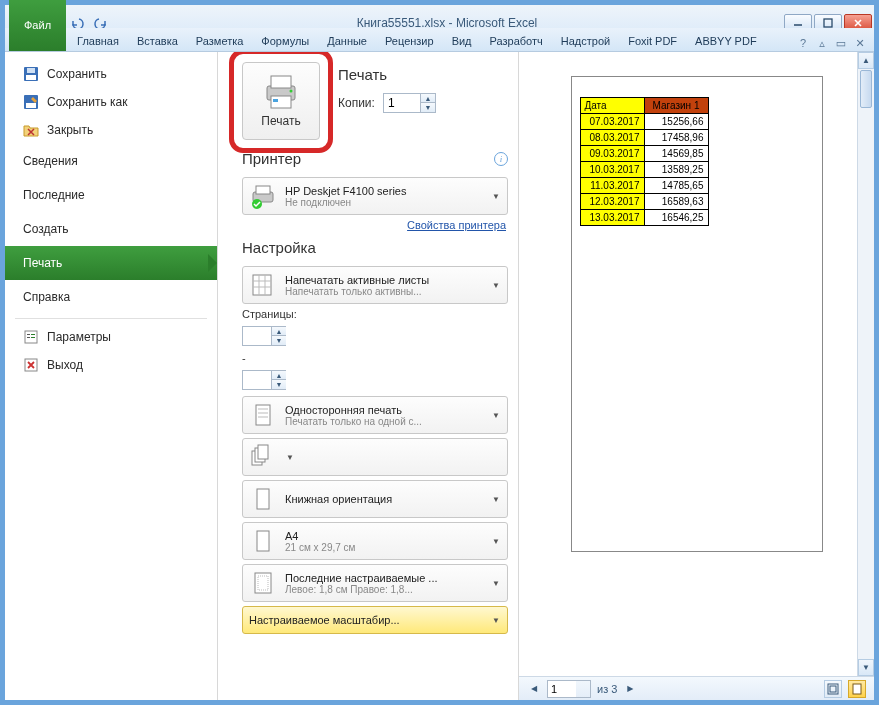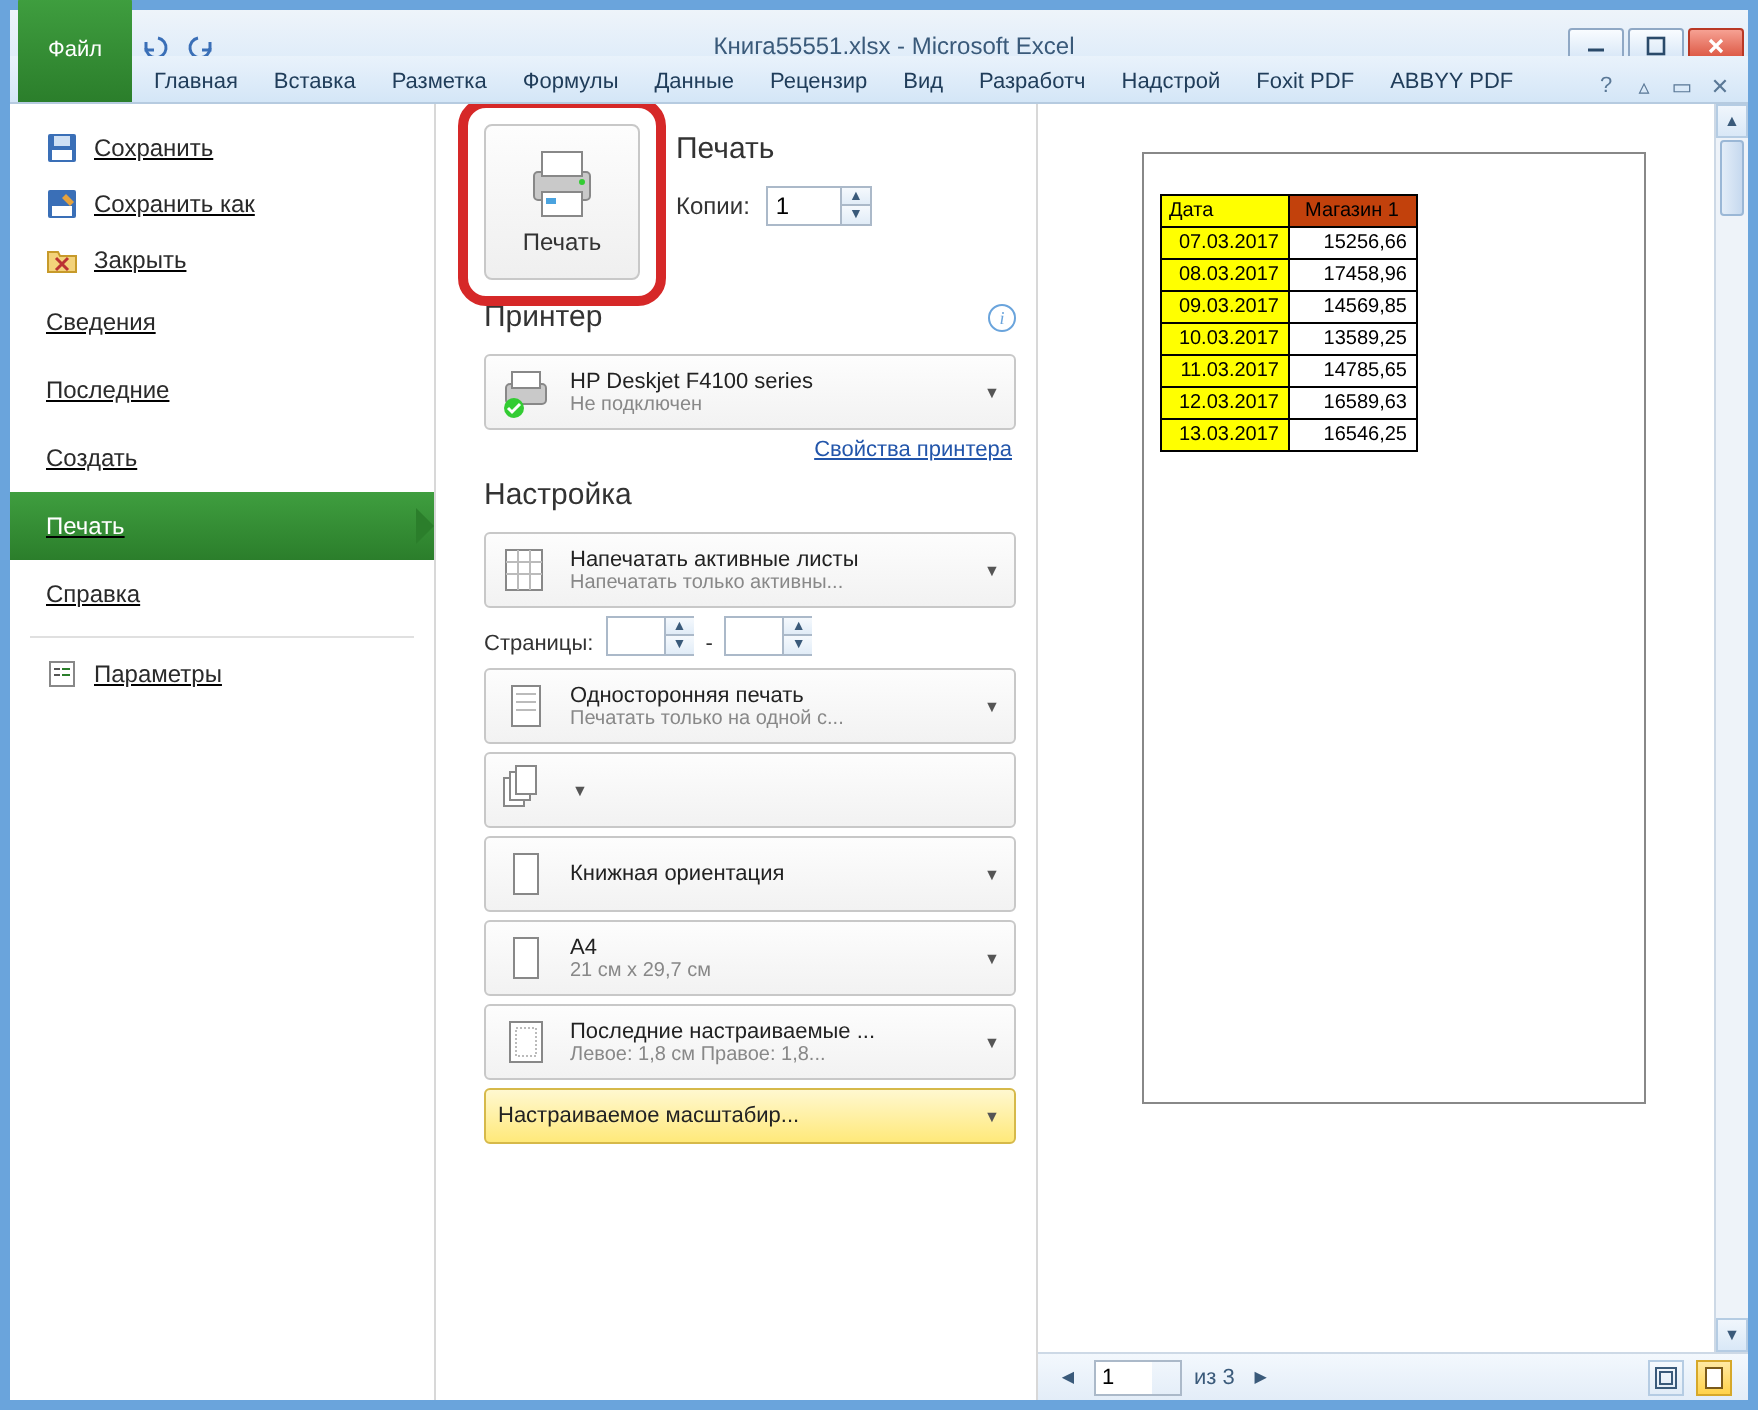--- a/index.html
+++ b/index.html
@@ -27,21 +27,21 @@
   background: linear-gradient(#e9f2fb, #d4e6f7); display: flex; align-items: flex-end;
   border-bottom: 1px solid #b6cbe0; font-size: 11px; }
 .ribbon-tab { padding: 4px 8px; color: #203d5a; border: 1px solid transparent; border-bottom: none; cursor: default; }
 .ribbon-tab.file { background: linear-gradient(#3f9e3f, #2b7e2b); color: #fff; border-radius: 3px 3px 0 0;
   padding: 20px 14px; margin-left: 4px; margin-right: 2px; font-weight: 400; text-align: right; }
 .ribbon-help { margin-left: auto; display: flex; gap: 3px; padding-right: 6px; }
 .ribbon-help span { width: 16px; height: 16px; display: flex; align-items: center; justify-content: center; color: #5a7896; }
 
 .backstage { position: absolute; top: 52px; left: 5px; right: 5px; bottom: 5px; background: #fff; display: flex; }
 
-.menu-col { width: 213px; background: #fff; border-right: 1px solid #d8d8d8; padding-top: 8px; font-size: 12px; text-decoration: underline; }
+.menu-col { width: 213px; background: #fff; border-right: 1px solid #d8d8d8; padding-top: 8px; font-size: 12px; }
 .menu-item { display: flex; align-items: center; padding: 6px 10px 6px 18px; color: #2a2a2a; gap: 8px; position: relative; }
 .menu-item.no-icon { padding-left: 18px; }
 .menu-item.tall { padding: 10px 10px 10px 18px; }
 .menu-item.active { background: linear-gradient(#3f9e3f, #2b7e2b); color: #fff; }
 .menu-item.active::after { content: ''; position: absolute; right: -9px; top: 50%; transform: translateY(-50%);
   border: 9px solid transparent; border-left-color: #2b7e2b; }
 .menu-icon { width: 16px; height: 16px; display: flex; align-items: center; justify-content: center; flex-shrink: 0; }
 .menu-sep { height: 1px; background: #e0e0e0; margin: 4px 10px; }
 
 .middle-col { width: 300px; padding: 10px 10px 10px 24px; font-size: 12px; overflow: hidden; position: relative; }
@@ -72,21 +72,21 @@
   display: flex; align-items: center; padding: 4px 6px; gap: 8px; margin-bottom: 4px; cursor: default; min-height: 36px; }
 .dd-box.short { min-height: 28px; }
 .dd-icon { width: 28px; height: 28px; display: flex; align-items: center; justify-content: center; flex-shrink: 0; }
 .dd-text { flex: 1; overflow: hidden; }
 .dd-title { font-size: 11px; color: #222; white-space: nowrap; overflow: hidden; text-overflow: ellipsis; }
 .dd-sub { font-size: 10px; color: #888; white-space: nowrap; overflow: hidden; text-overflow: ellipsis; }
 .dd-arrow { width: 10px; text-align: center; color: #555; font-size: 8px; }
 
 .link-right { text-align: right; font-size: 11px; color: #2255aa; text-decoration: underline; margin: 2px 2px 8px 0; }
 
-.pages-row { display: flex; align-items: flex-end; gap: 6px; margin: 4px 0 6px; font-size: 11px; color: #333; }
+.pages-row { display: flex; align-items: flex-start; gap: 6px; margin: 4px 0 6px; font-size: 11px; color: #333; flex-direction: column; }
 .page-input { width: 44px; height: 20px; border: 1px solid #abb9c9; display: flex; }
 .page-input input { border: none; width: 28px; padding: 2px 3px; font-size: 11px; outline: none; }
 .page-input .spinner-arrows { border-left: 1px solid #abb9c9; }
 
 .dd-box.yellow { background: linear-gradient(#fff8d0, #ffe97a); border-color: #d6b94a; }
 
 .preview-col { flex: 1; background: #fff; border-left: 1px solid #d8d8d8; display: flex; flex-direction: column; position: relative; }
 .preview-canvas { flex: 1; display: flex; justify-content: center; align-items: flex-start; padding: 24px 12px; position: relative; }
 .preview-scrollbar { position: absolute; right: 0; top: 0; bottom: 0; width: 17px; background: #eef3f9;
   border-left: 1px solid #cdd9e6; }
@@ -244,20 +244,29 @@
           <svg viewBox="0 0 16 16">
             <rect x="2" y="2" width="12" height="12" fill="#fff" stroke="#888"></rect>
             <rect x="4" y="5" width="3" height="1" fill="#555"></rect>
             <rect x="4" y="8" width="3" height="1" fill="#555"></rect>
             <rect x="8" y="5" width="4" height="1" fill="#2b7e2b"></rect>
             <rect x="8" y="8" width="4" height="1" fill="#2b7e2b"></rect>
           </svg>
         </span>
       <span>Параметры</span>
     </div>
+    <div class="menu-item">
+      <span class="menu-icon">
+          <svg viewBox="0 0 16 16">
+            <rect x="2" y="2" width="12" height="12" fill="#fff" stroke="#888"></rect>
+            <path d="M5 5 L11 11 M11 5 L5 11" stroke="#c33" stroke-width="1.8"></path>
+          </svg>
+        </span>
+      <span>Выход</span>
+    </div>
   </div>
 
   <div class="middle-col">
     <div class="print-header-row">
       <div class="print-big-btn">
         <div class="red-highlight"></div>
         <svg class="printer-svg" viewBox="0 0 40 36">
             <rect x="6" y="12" width="28" height="14" rx="2" fill="#c9c9c9" stroke="#888"></rect>
             <rect x="10" y="2" width="20" height="12" fill="#fff" stroke="#888"></rect>
             <rect x="10" y="22" width="20" height="12" fill="#fff" stroke="#888"></rect>

